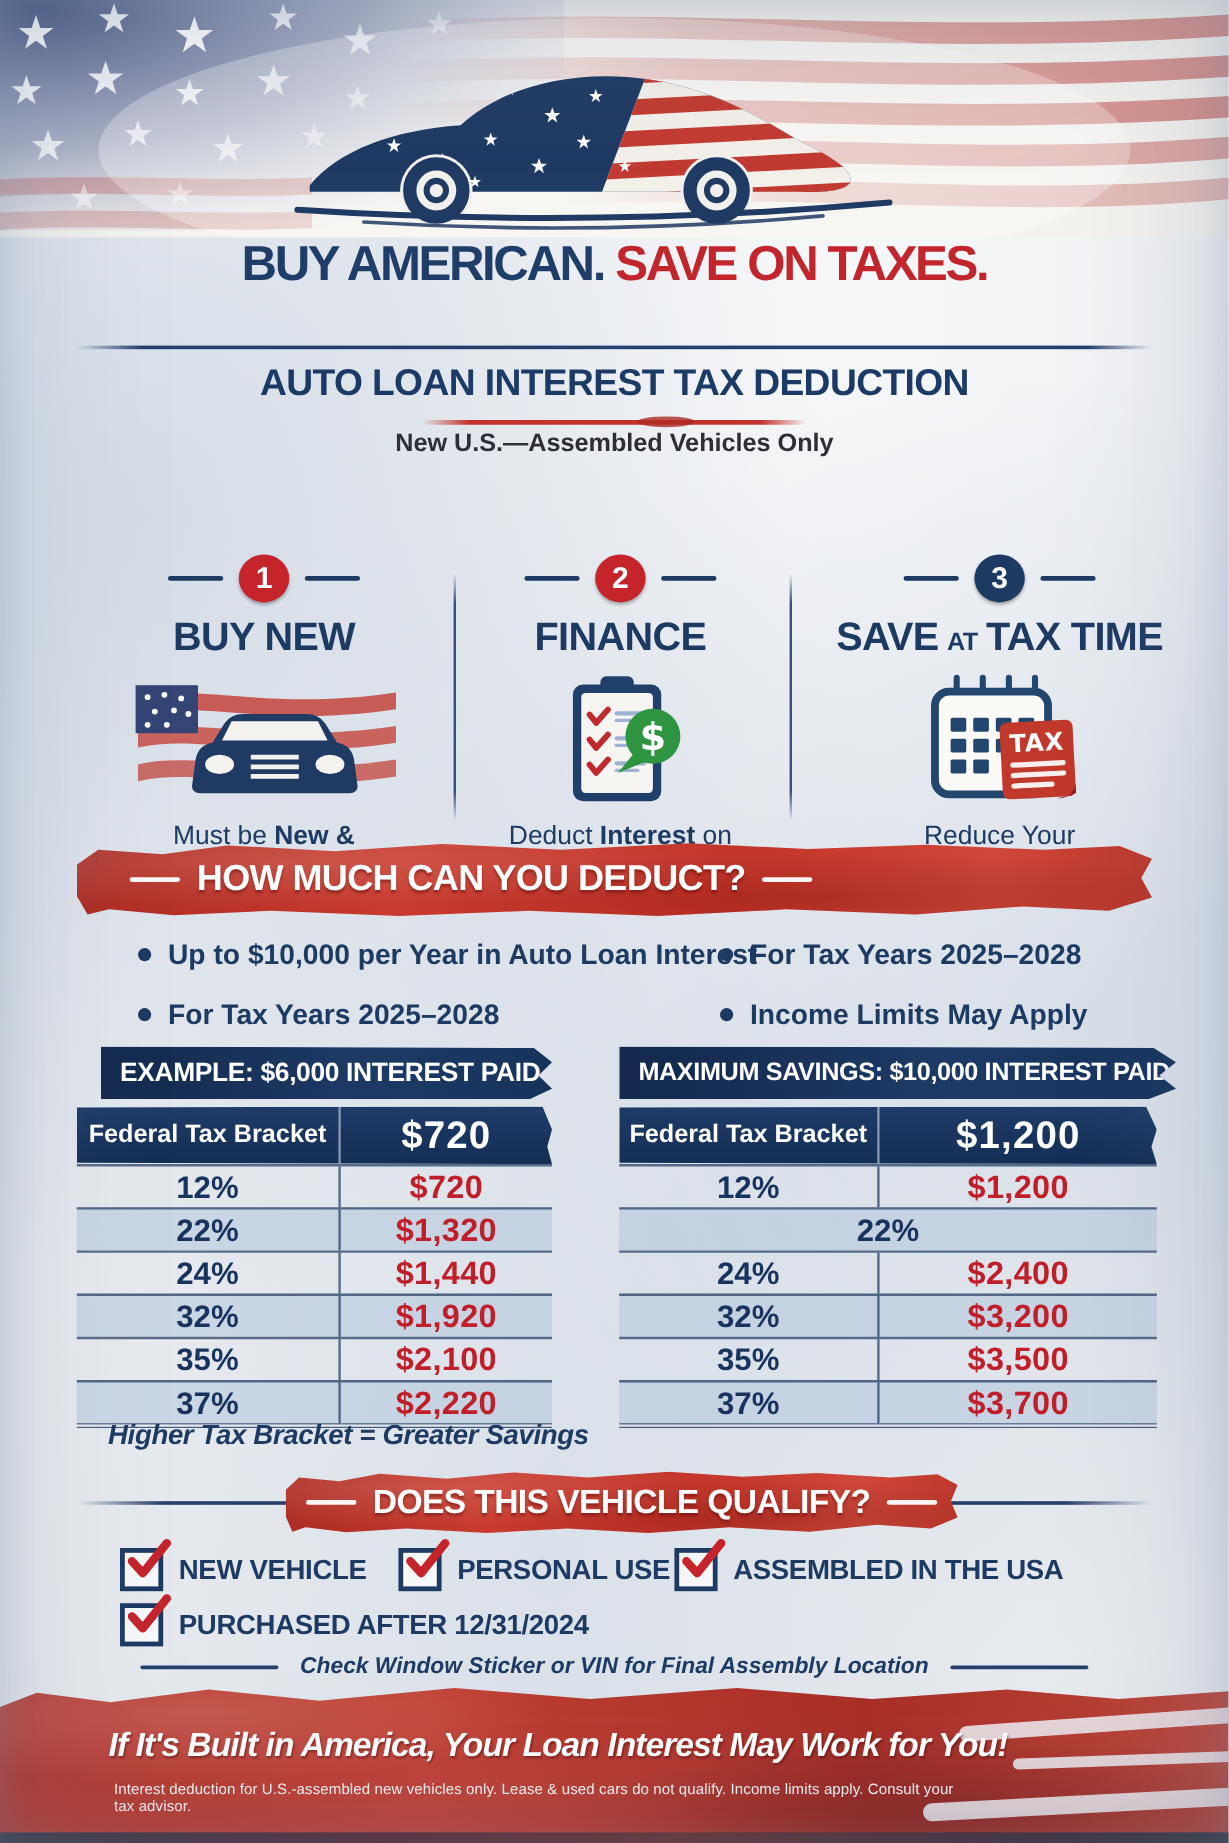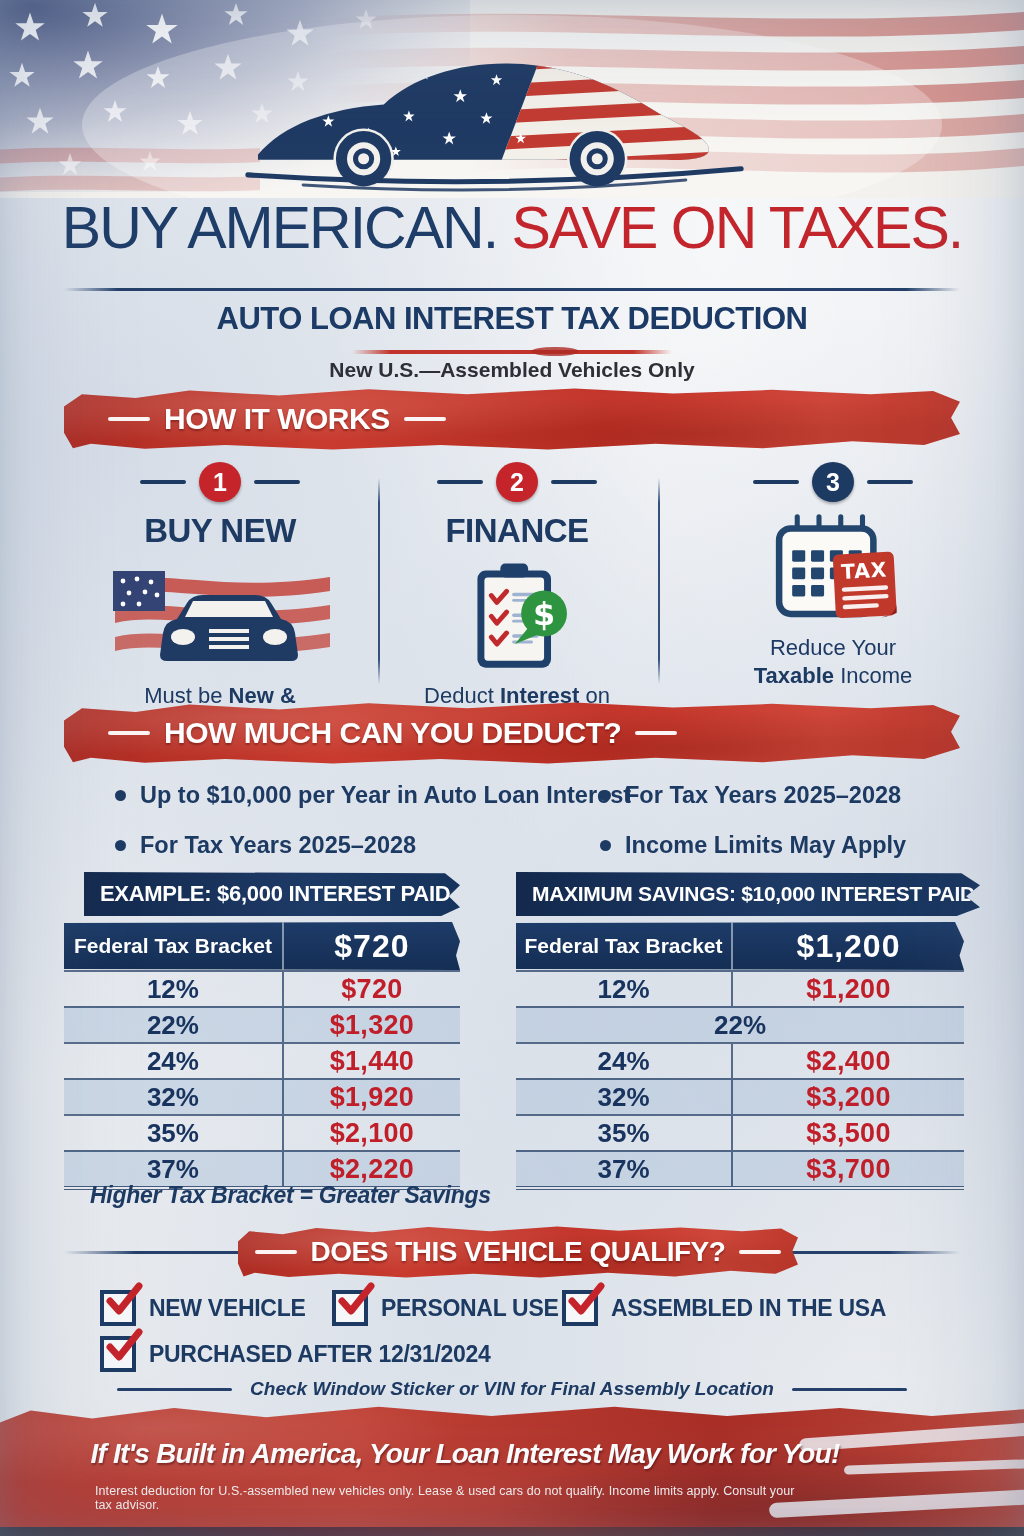--- a/index.html
+++ b/index.html
@@ -13,21 +13,21 @@
       radial-gradient(ellipse at 70% 15%, rgba(255,255,255,.5), transparent 40%),
       linear-gradient(#eef0f3,#e7eaee);
   }
   .poster::after{content:"";position:absolute;inset:0;pointer-events:none;
     box-shadow:inset 0 0 130px rgba(104,126,158,.35), inset 0 0 28px rgba(120,140,170,.22);}
   
   .flaghdr{position:absolute;left:0;top:0;}
   .car{position:absolute;left:242px;top:46px;}
   
   .title{position:absolute;top:198px;left:0;width:100%;text-align:center;
-    font-size:59px;font-weight:400;letter-spacing:-2px;line-height:1.04;white-space:nowrap;}
+    font-size:41px;font-weight:700;letter-spacing:-2px;line-height:1.04;white-space:nowrap;}
   .title .navy{color:#1e3d68;} .title .red{color:#c3252c;}
   .hrnavy{position:absolute;top:288px;left:64px;width:896px;height:3px;
     background:linear-gradient(90deg,transparent,#24406b 6%,#24406b 94%,transparent);}
   .subtitle{position:absolute;top:301px;left:0;width:100%;text-align:center;
     font-size:31px;font-weight:800;color:#1c3a66;letter-spacing:-0.5px;}
   .redline{position:absolute;top:350px;left:352px;width:320px;height:4px;border-radius:2px;
     background:linear-gradient(90deg,rgba(194,43,38,0),#c2342b 12%,#c2342b 88%,rgba(194,43,38,0));}
   .redline::after{content:"";position:absolute;left:56%;top:-3px;width:48px;height:9px;
     background:#ad2a23;border-radius:50%;opacity:.8;}
   .tagline{position:absolute;top:358px;left:0;width:100%;text-align:center;
@@ -222,23 +222,20 @@
 
   <div class="title">
     <span class="navy">BUY AMERICAN.</span>
     <span class="red">SAVE ON TAXES.</span>
   </div>
   <div class="hrnavy"></div>
   <div class="subtitle">AUTO LOAN INTEREST TAX DEDUCTION</div>
   <div class="redline"></div>
   <div class="tagline">New U.S.—Assembled Vehicles Only</div>
 
-  <div class="brush" style="top:388px">
-    <span class="banner-text">HOW IT WORKS</span>
-  </div>
 
   <div class="vdiv" style="left:378px"></div>
   <div class="vdiv" style="left:658px"></div>
 
   <div class="step" style="left:70px;top:462px;width:300px">
     <div class="step-head">
       <span class="dashline"></span>
       <span class="stepnum">1</span>
       <span class="dashline"></span>
     </div>
@@ -323,20 +320,25 @@
       <span>Your Auto Loan</span><b></b><span></span>
     </div>
   </div>
 
   <div class="step" style="left:668px;top:462px;width:330px">
     <div class="step-head">
       <span class="dashline"></span>
       <span class="stepnum navy">3</span>
       <span class="dashline"></span>
     </div>
+    <div class="step-title">
+      <span>SAVE</span>
+      <span class="tsmall">AT</span>
+      <span class="trest">TAX TIME</span>
+    </div>
     <div class="step-icon">
       <svg width="195" height="116" viewBox="0 0 190 160">
         <g stroke="#23466f" stroke-width="7" stroke-linecap="round" fill="none">
           <path d="M45,8 v18"></path>
             <path d="M75,8 v18"></path>
             <path d="M105,8 v18"></path>
             <path d="M135,8 v18"></path>
         </g>
         <rect x="20" y="24" width="130" height="118" rx="16" fill="#fbfaf7" stroke="#23466f" stroke-width="9"></rect>
         <g fill="#23466f">

